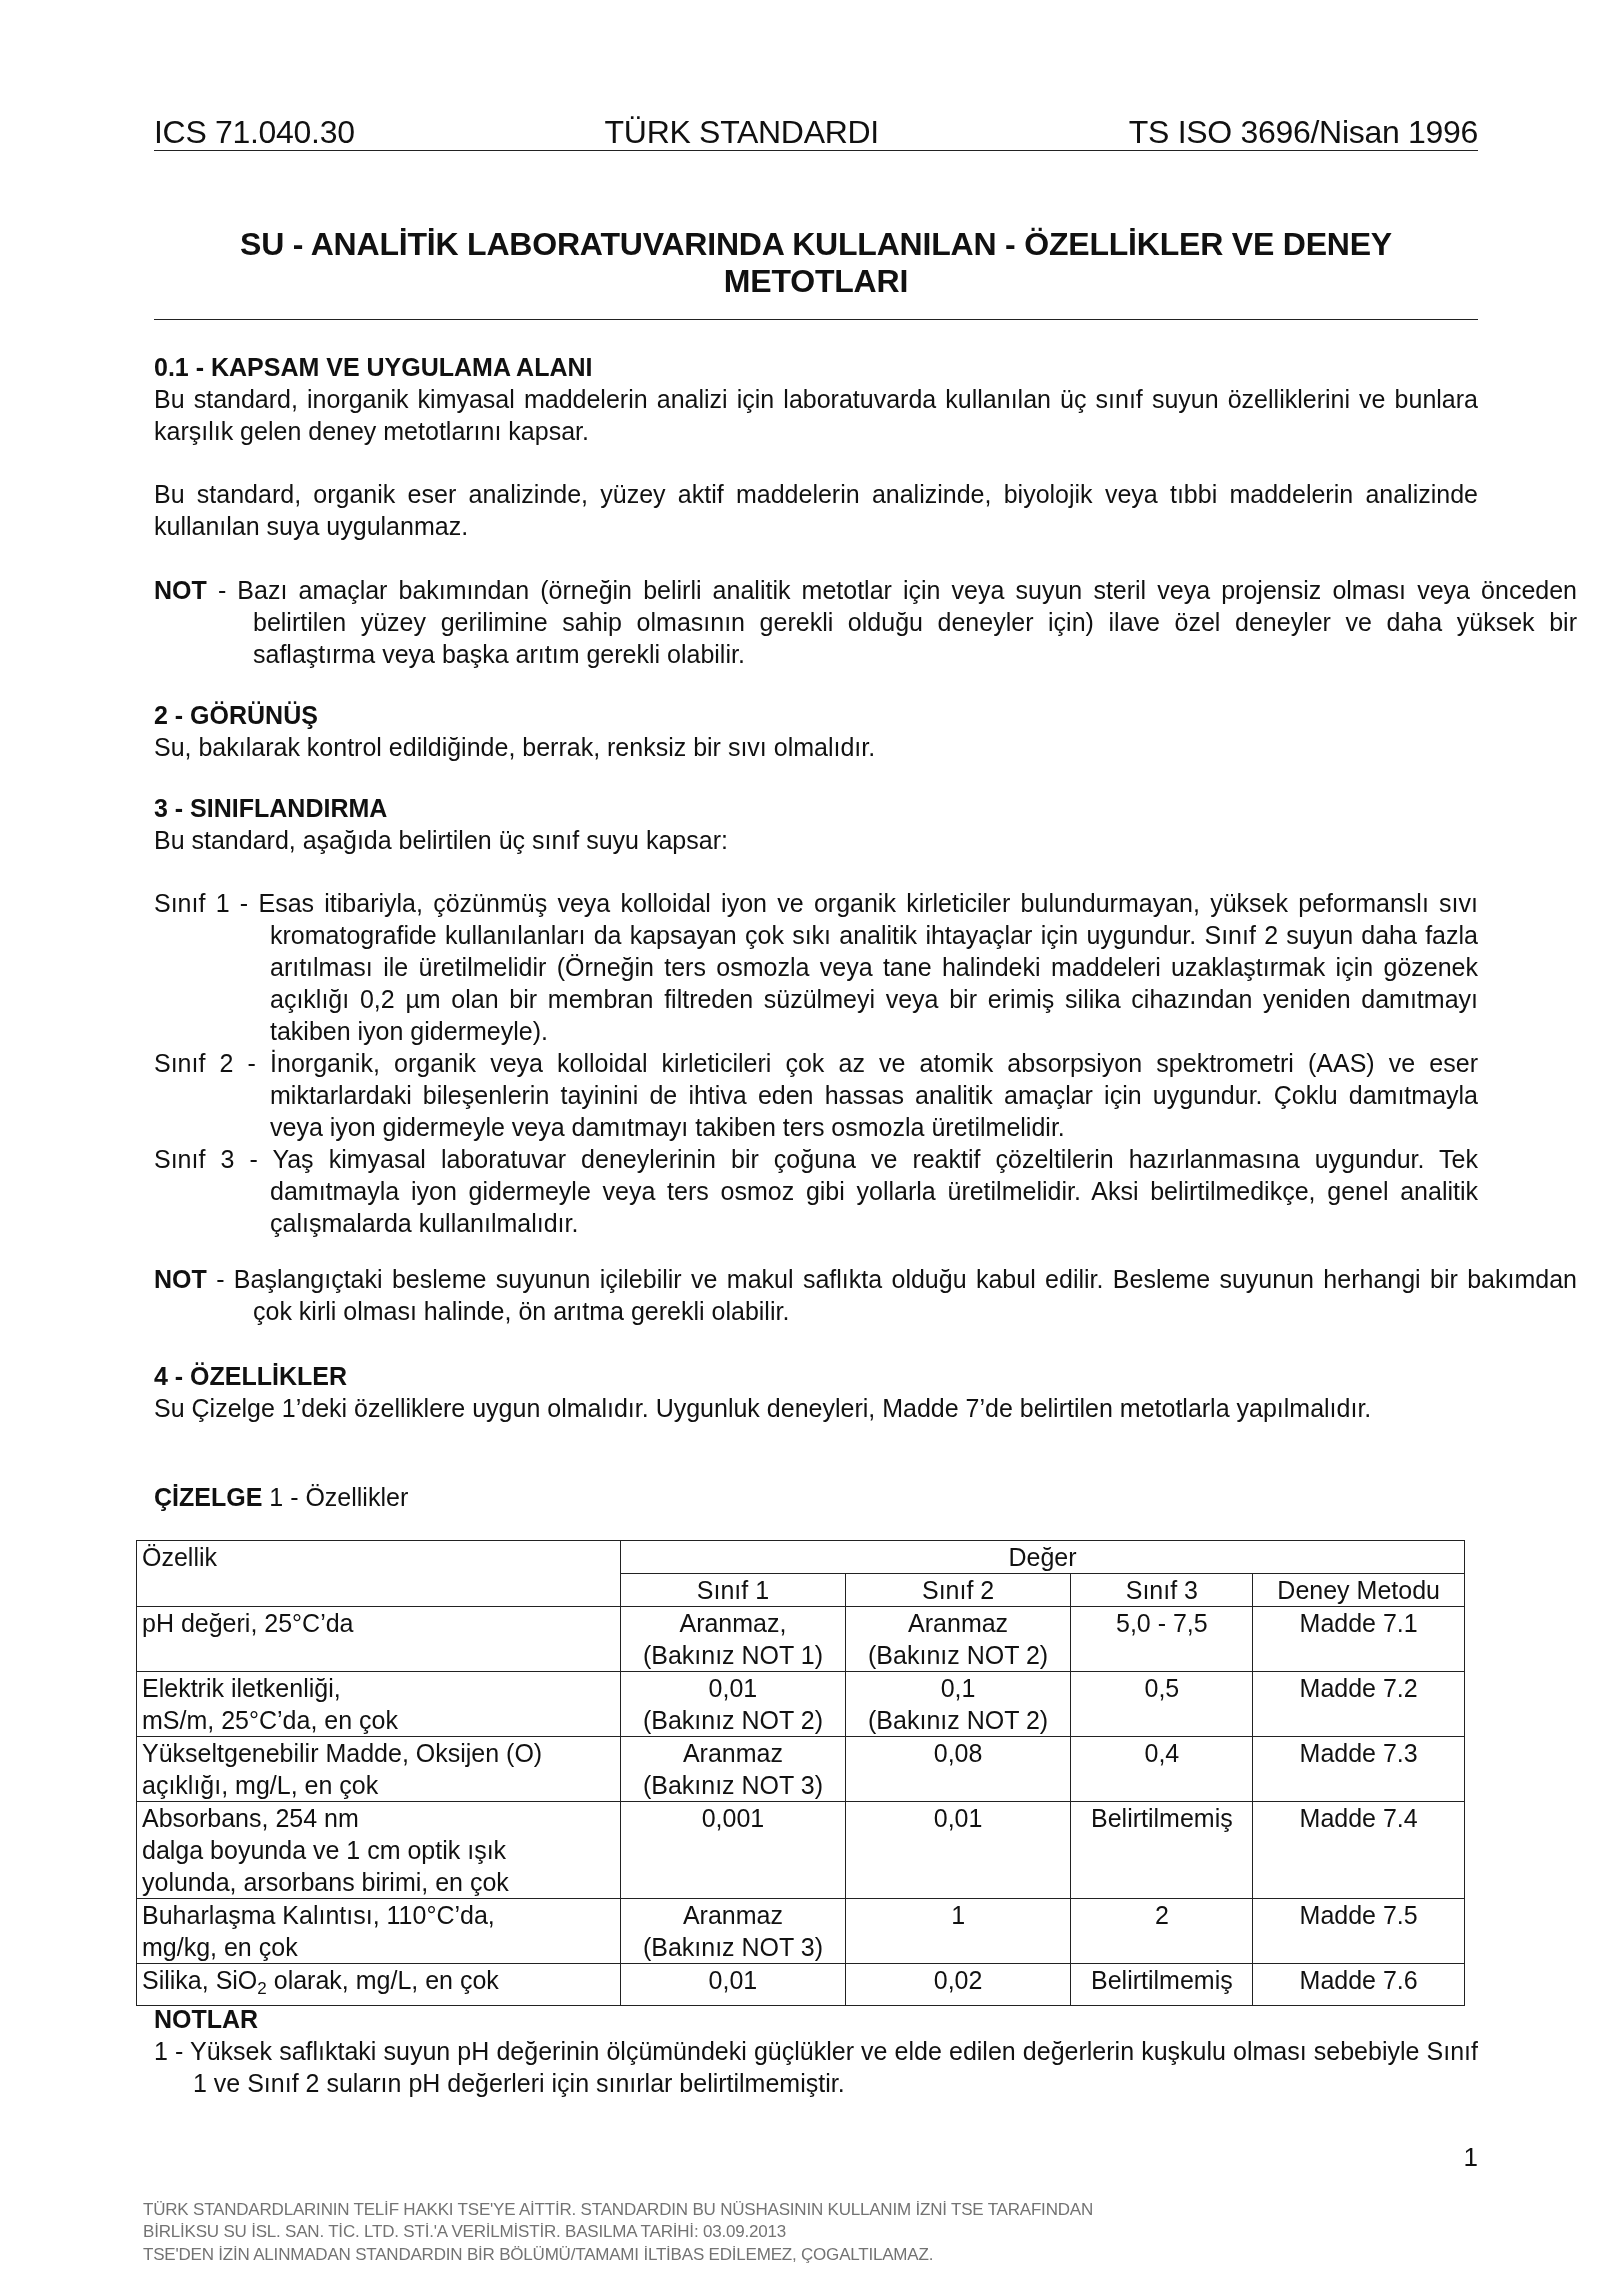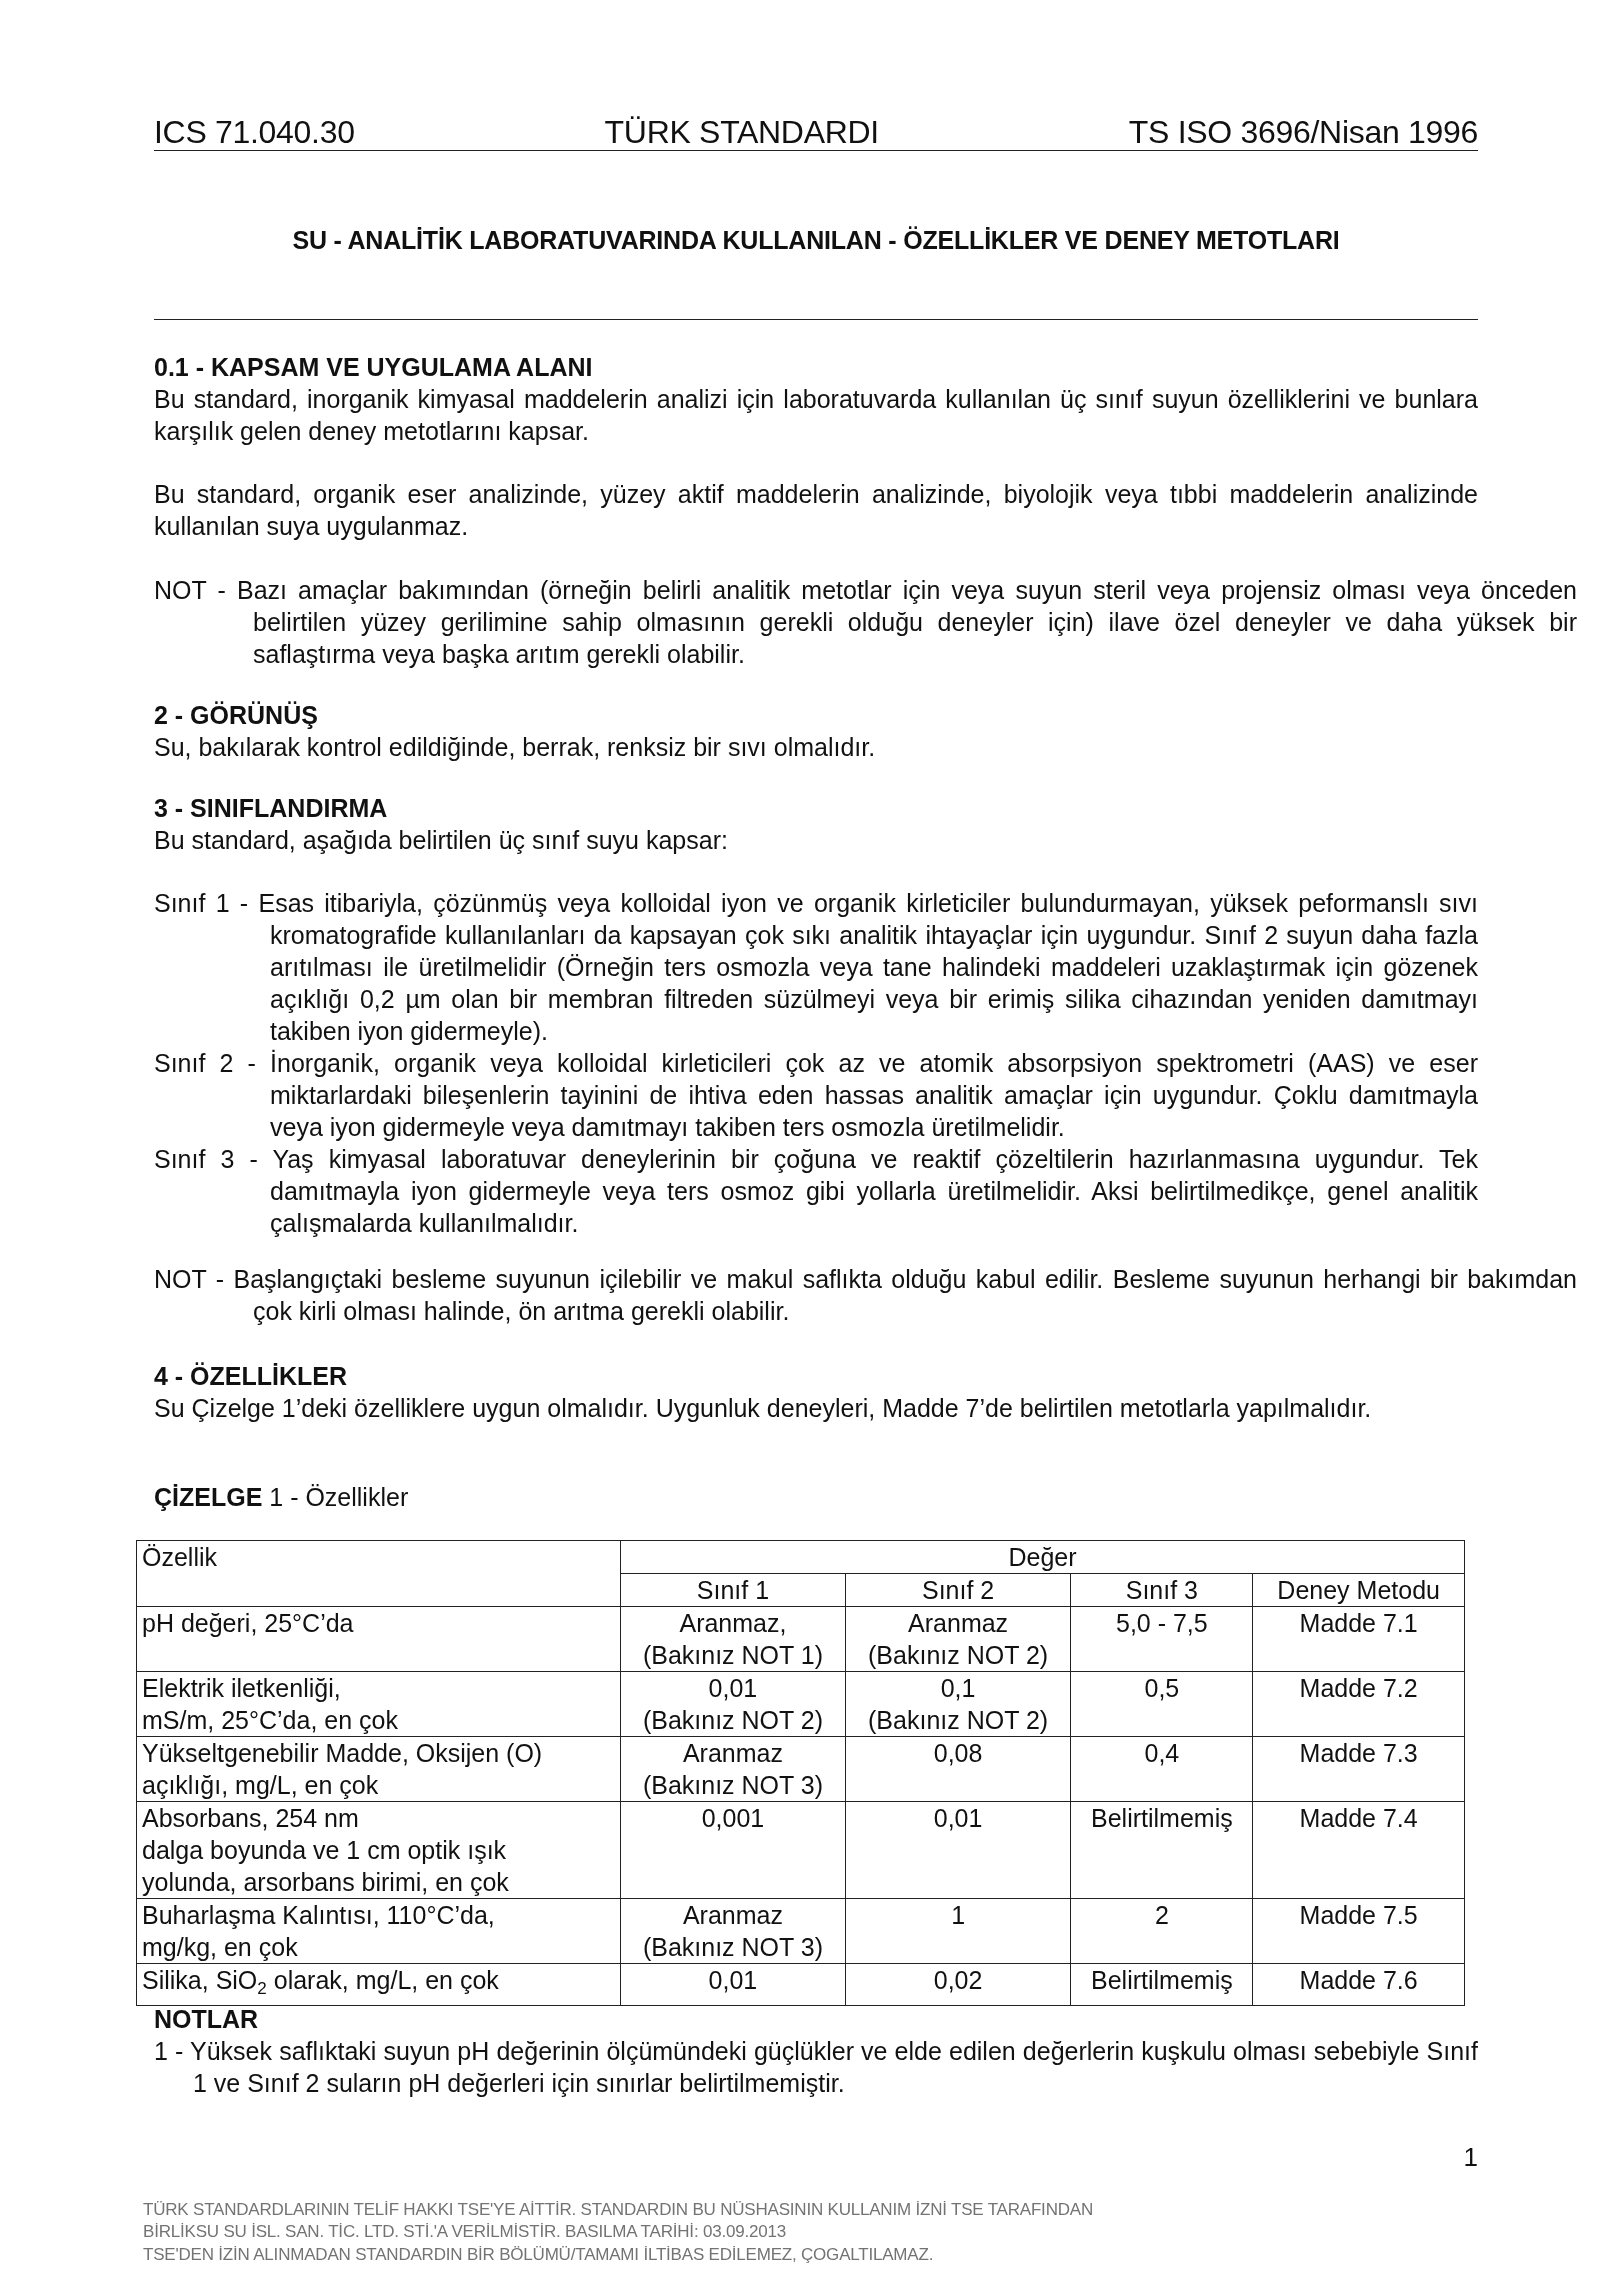--- a/index.html
+++ b/index.html
@@ -4,26 +4,26 @@
   <style>
     html, body { margin: 0; padding: 0; background: #ffffff; }
     body { width: 1620px; height: 2293px; position: relative; overflow: hidden;
            font-family: "Liberation Sans", sans-serif; color: #111111; }
     .page { position: absolute; left: 154px; top: 0; width: 1324px; }
     .hdr { position: absolute; top: 115px; left: 0; width: 1324px; height: 36px;
            font-size: 32px; display: flex; justify-content: space-between; align-items: flex-end; }
     .hdr span { display: block; letter-spacing: -0.3px; }
     .rule { position: absolute; left: 0; width: 1324px; border-top: 1.8px solid #222; }
     .doc-title { position: absolute; top: 226px; left: 0; width: 1324px; text-align: center;
-                 font-size: 25px; font-weight: bold; letter-spacing: -0.2px; }
+                 font-size: 32px; font-weight: bold; letter-spacing: -0.2px; }
     .block { position: absolute; left: 0; width: 1324px; font-size: 25px; line-height: 32px; }
     .h { font-weight: bold; }
     .just { text-align: justify; text-align-last: left; }
     .hang { padding-left: 99px; text-indent: -99px; text-align: justify; }
-    .hang b { font-weight: normal; }
+    .hang b { font-weight: bold; }
     .cls { padding-left: 116px; text-indent: -116px; text-align: justify; }
     table.spec { position: absolute; left: -18px; top: 1540px; width: 1329px;
                  border-collapse: collapse; font-size: 25px; line-height: 32px; }
     table.spec td { border: 1.8px solid #222; padding: 0 5px; vertical-align: top; }
     table.spec td.c { text-align: center; padding: 0 3.6px; }
     .sub { font-size: 17px; vertical-align: -5.4px; }
     .pagenum { position: absolute; top: 2142px; left: 1299px; width: 179px; text-align: right; font-size: 26px; }
     .footer { position: absolute; top: 2199px; left: 143px; width: 1164px; font-size: 17px;
               line-height: 22.4px; color: #737373; letter-spacing: -0.2px; }
   </style>

